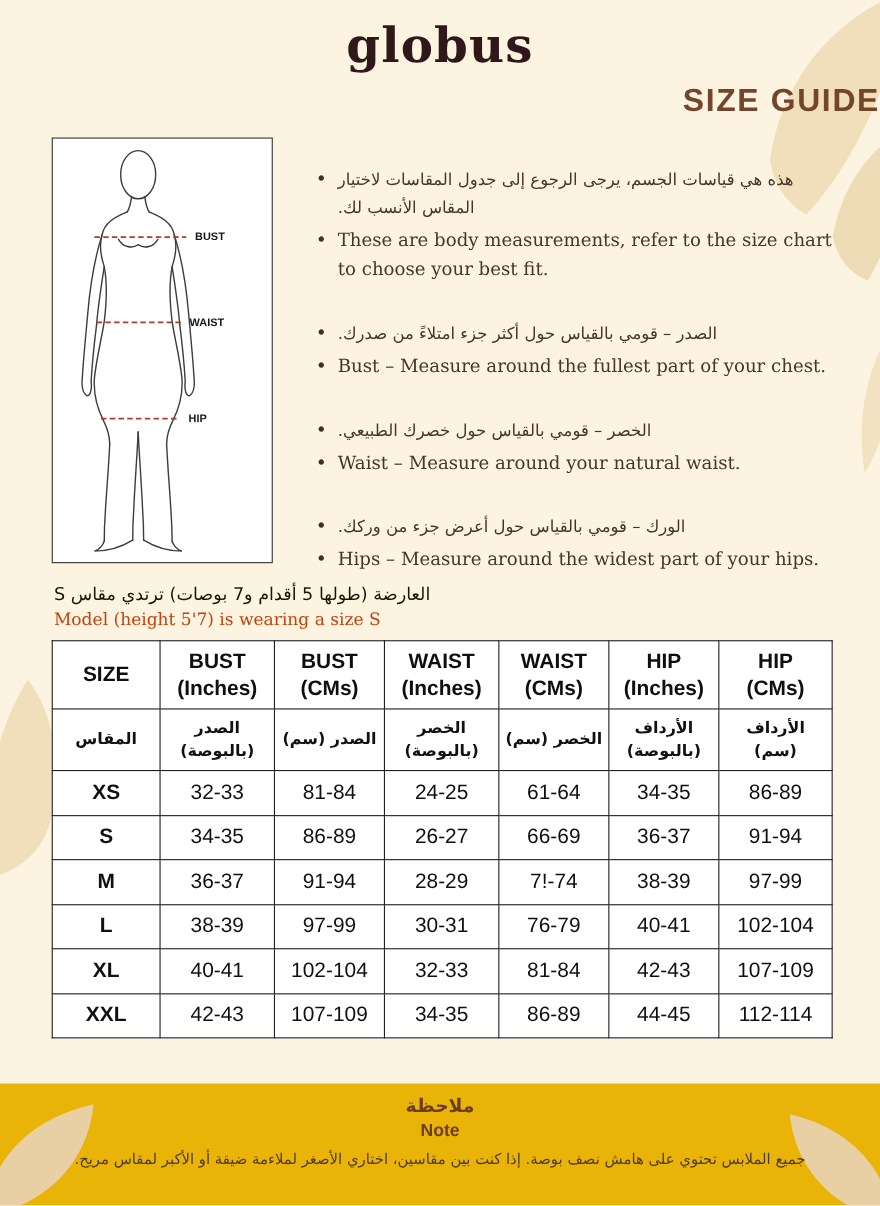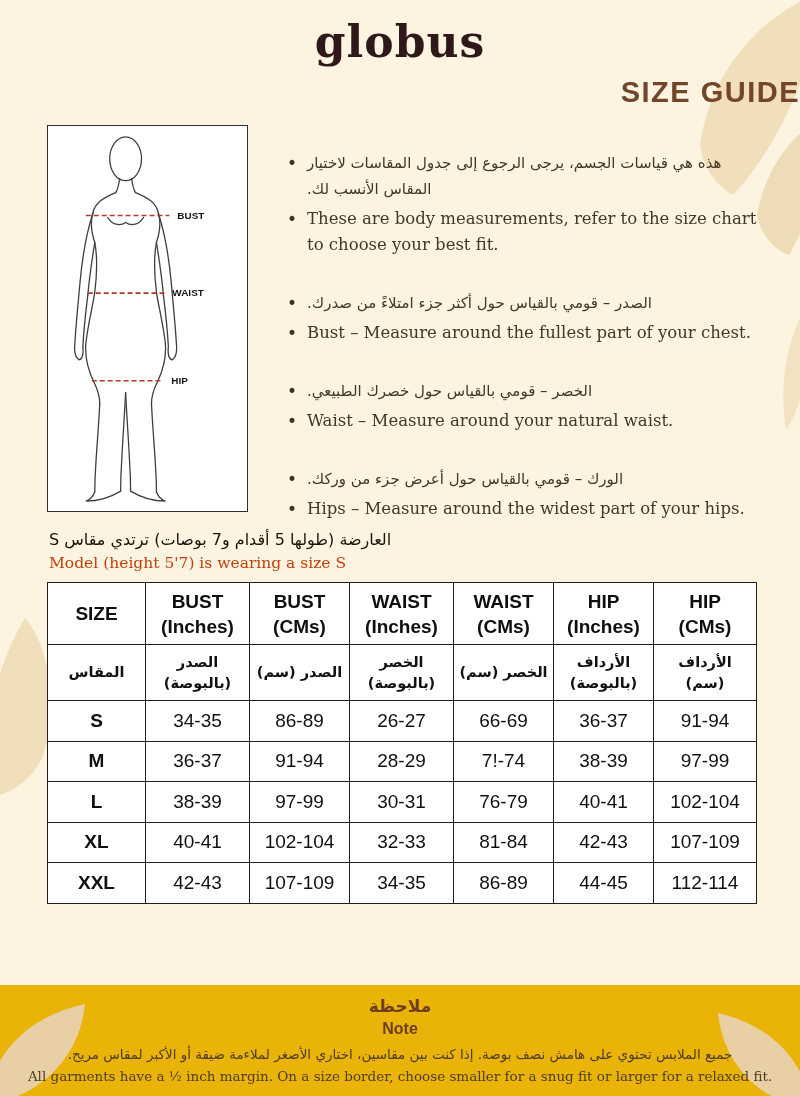--- a/index.html
+++ b/index.html
@@ -212,20 +212,29 @@
         <th dir="rtl">الصدر (بالبوصة)</th>
         <th dir="rtl">الصدر (سم)</th>
         <th dir="rtl">الخصر (بالبوصة)</th>
         <th dir="rtl">الخصر (سم)</th>
         <th dir="rtl">الأرداف (بالبوصة)</th>
         <th dir="rtl">الأرداف (سم)</th>
       </tr>
     </thead>
     <tbody>
       <tr>
+        <td class="size-col">XS</td>
+          <td>32-33</td>
+          <td>81-84</td>
+          <td>24-25</td>
+          <td>61-64</td>
+          <td>34-35</td>
+          <td>86-89</td>
+      </tr>
+      <tr>
         <td class="size-col">S</td>
           <td>34-35</td>
           <td>86-89</td>
           <td>26-27</td>
           <td>66-69</td>
           <td>36-37</td>
           <td>91-94</td>
       </tr>
       <tr>
         <td class="size-col">M</td>
@@ -270,17 +279,16 @@
     <svg class="deco" style="left:-15px;bottom:-8px" width="140" height="110" viewBox="0 0 140 110">
       <path d="M0,110 C8,58 44,22 100,10 C96,52 70,88 28,104 C18,108 8,110 0,110 Z" fill="#e9d0a4"></path>
     </svg>
     <svg class="deco" style="right:-12px;bottom:-12px" width="130" height="105" viewBox="0 0 130 105">
       <path d="M130,105 C122,56 88,22 36,10 C40,50 64,84 102,99 C112,103 122,105 130,105 Z" fill="#e9d0a4"></path>
     </svg>
     <div class="footer-inner">
       <div class="note-title-ar" dir="rtl">ملاحظة</div>
       <div class="note-title-en">Note</div>
       <div class="note-ar" dir="rtl">جميع الملابس تحتوي على هامش نصف بوصة. إذا كنت بين مقاسين، اختاري الأصغر لملاءمة ضيقة أو الأكبر لمقاس مريح.</div>
-      <div class="note-en">All garments have a ½ inch margin. On a size border, choose smaller for a snug fit or larger for a relaxed fit.</div>
     </div>
   </div>
 
 </div>
 
 </body></html>

